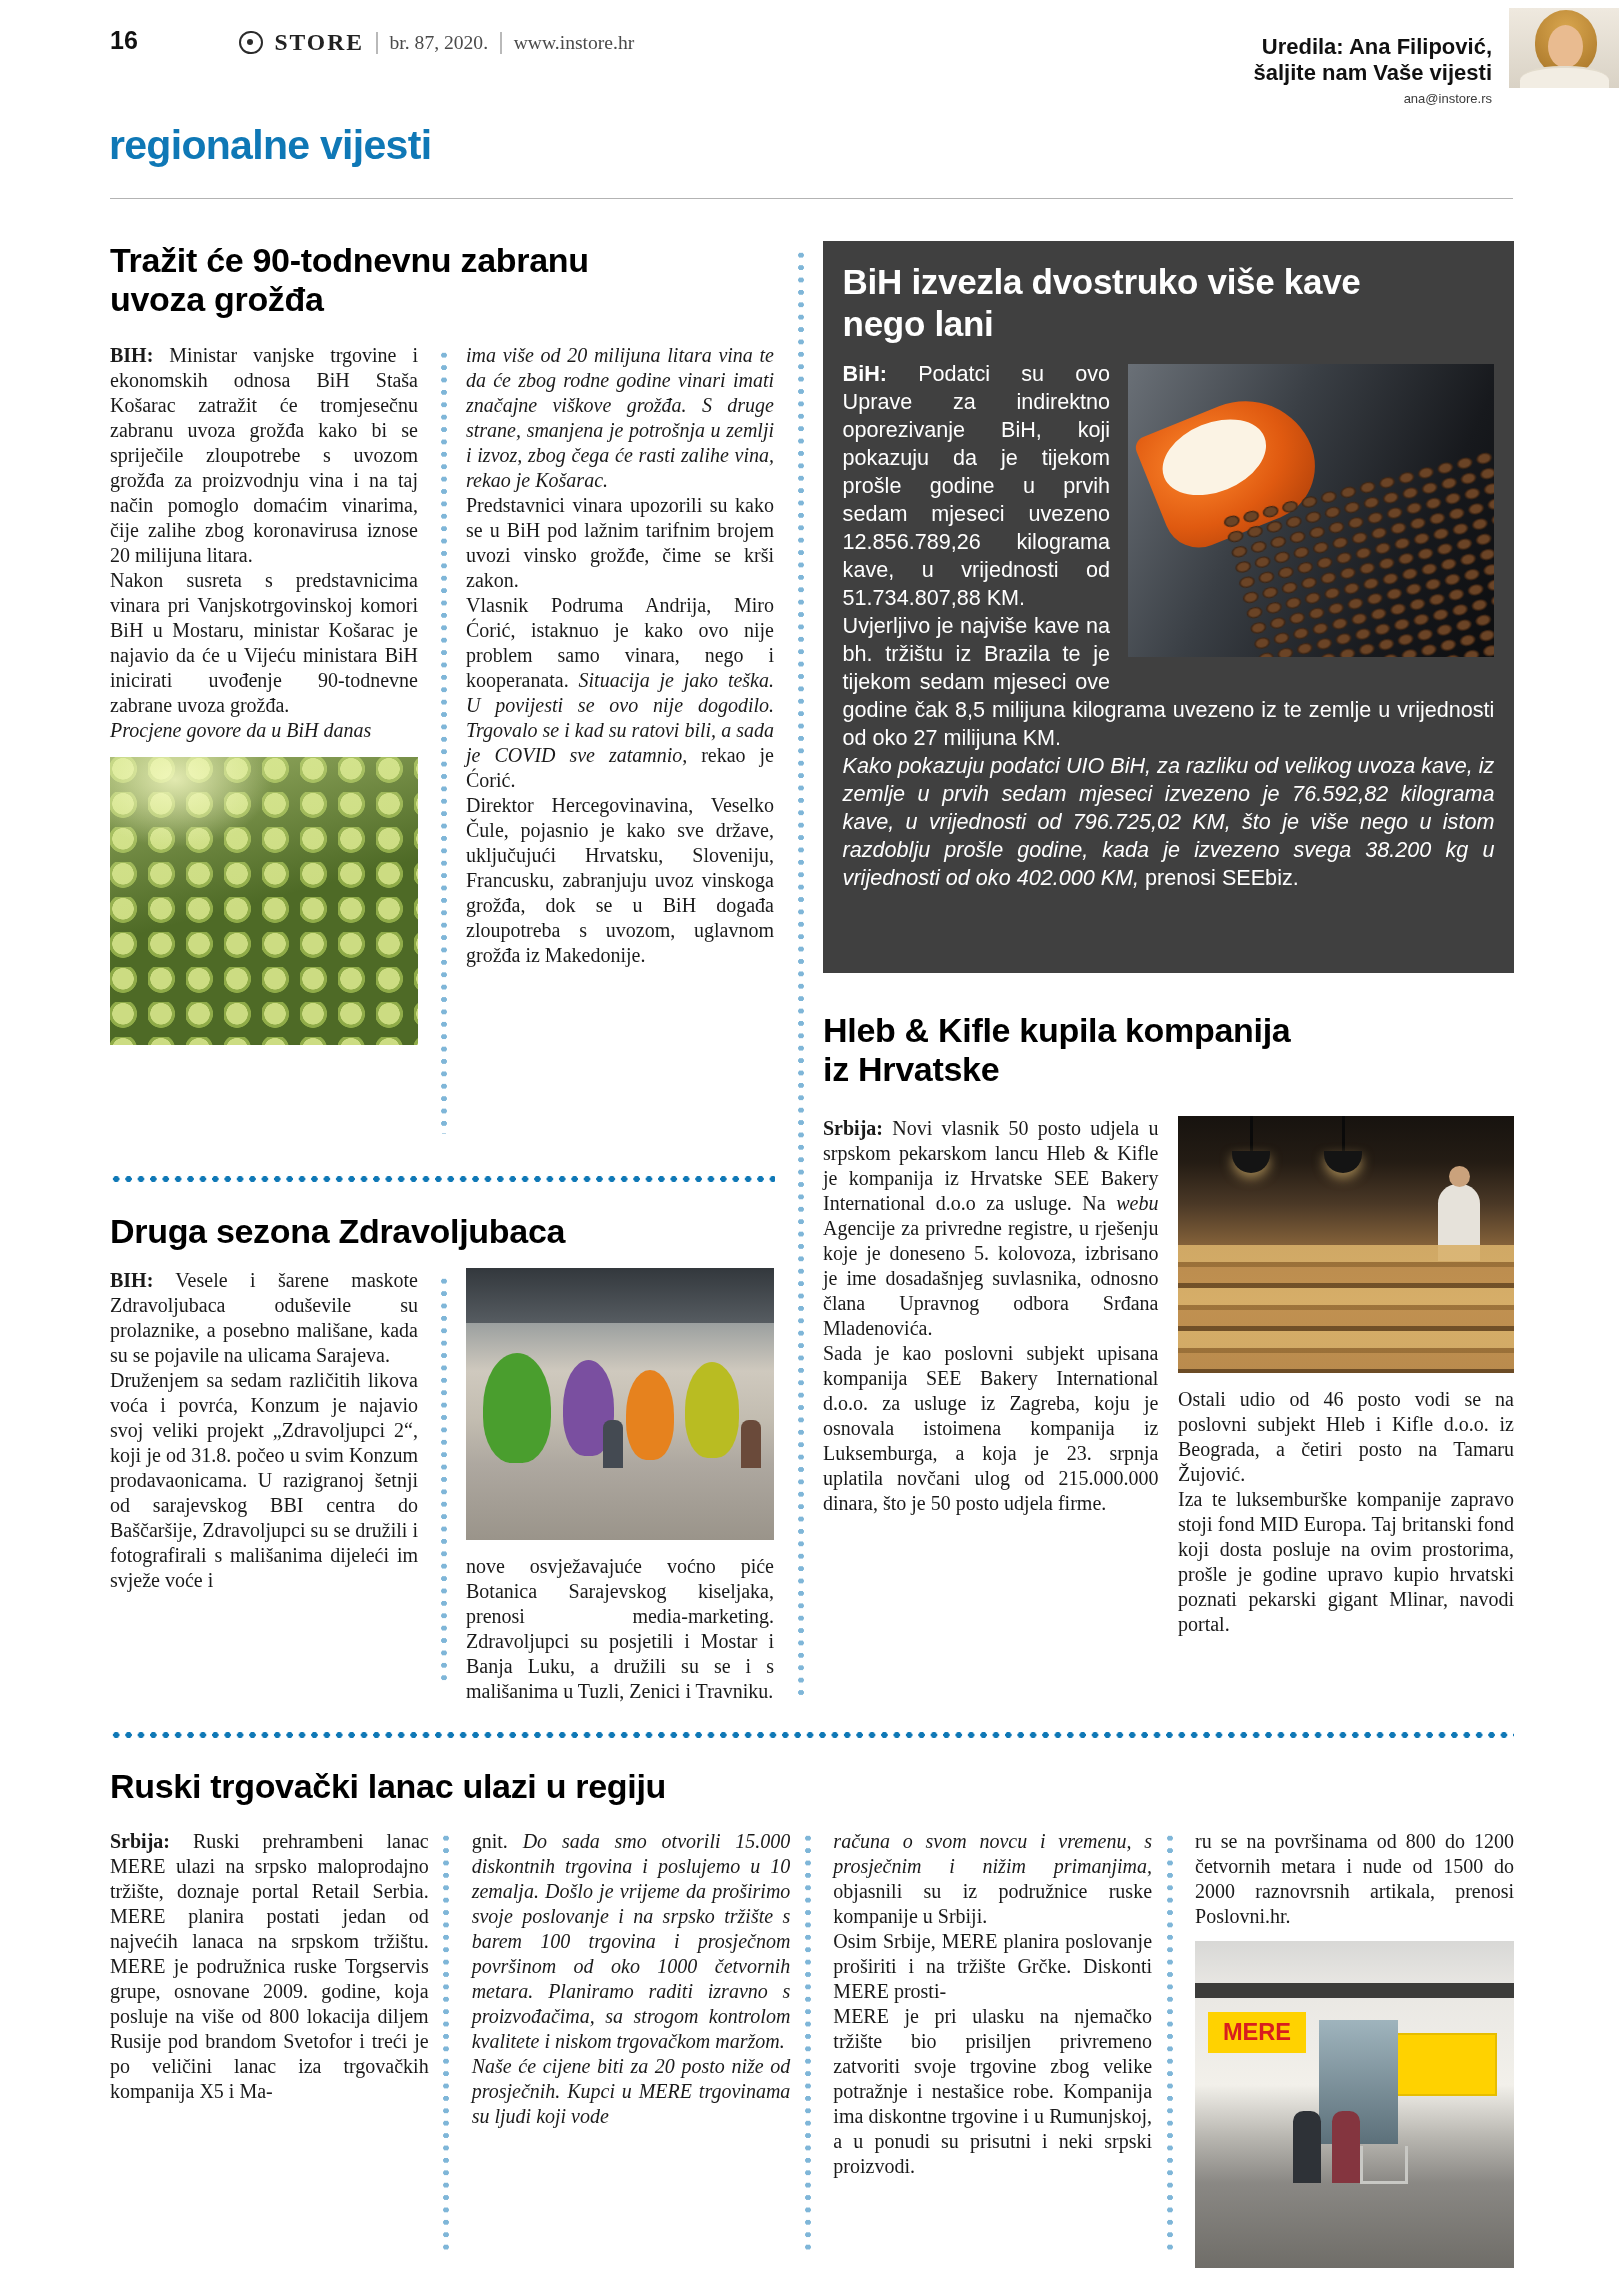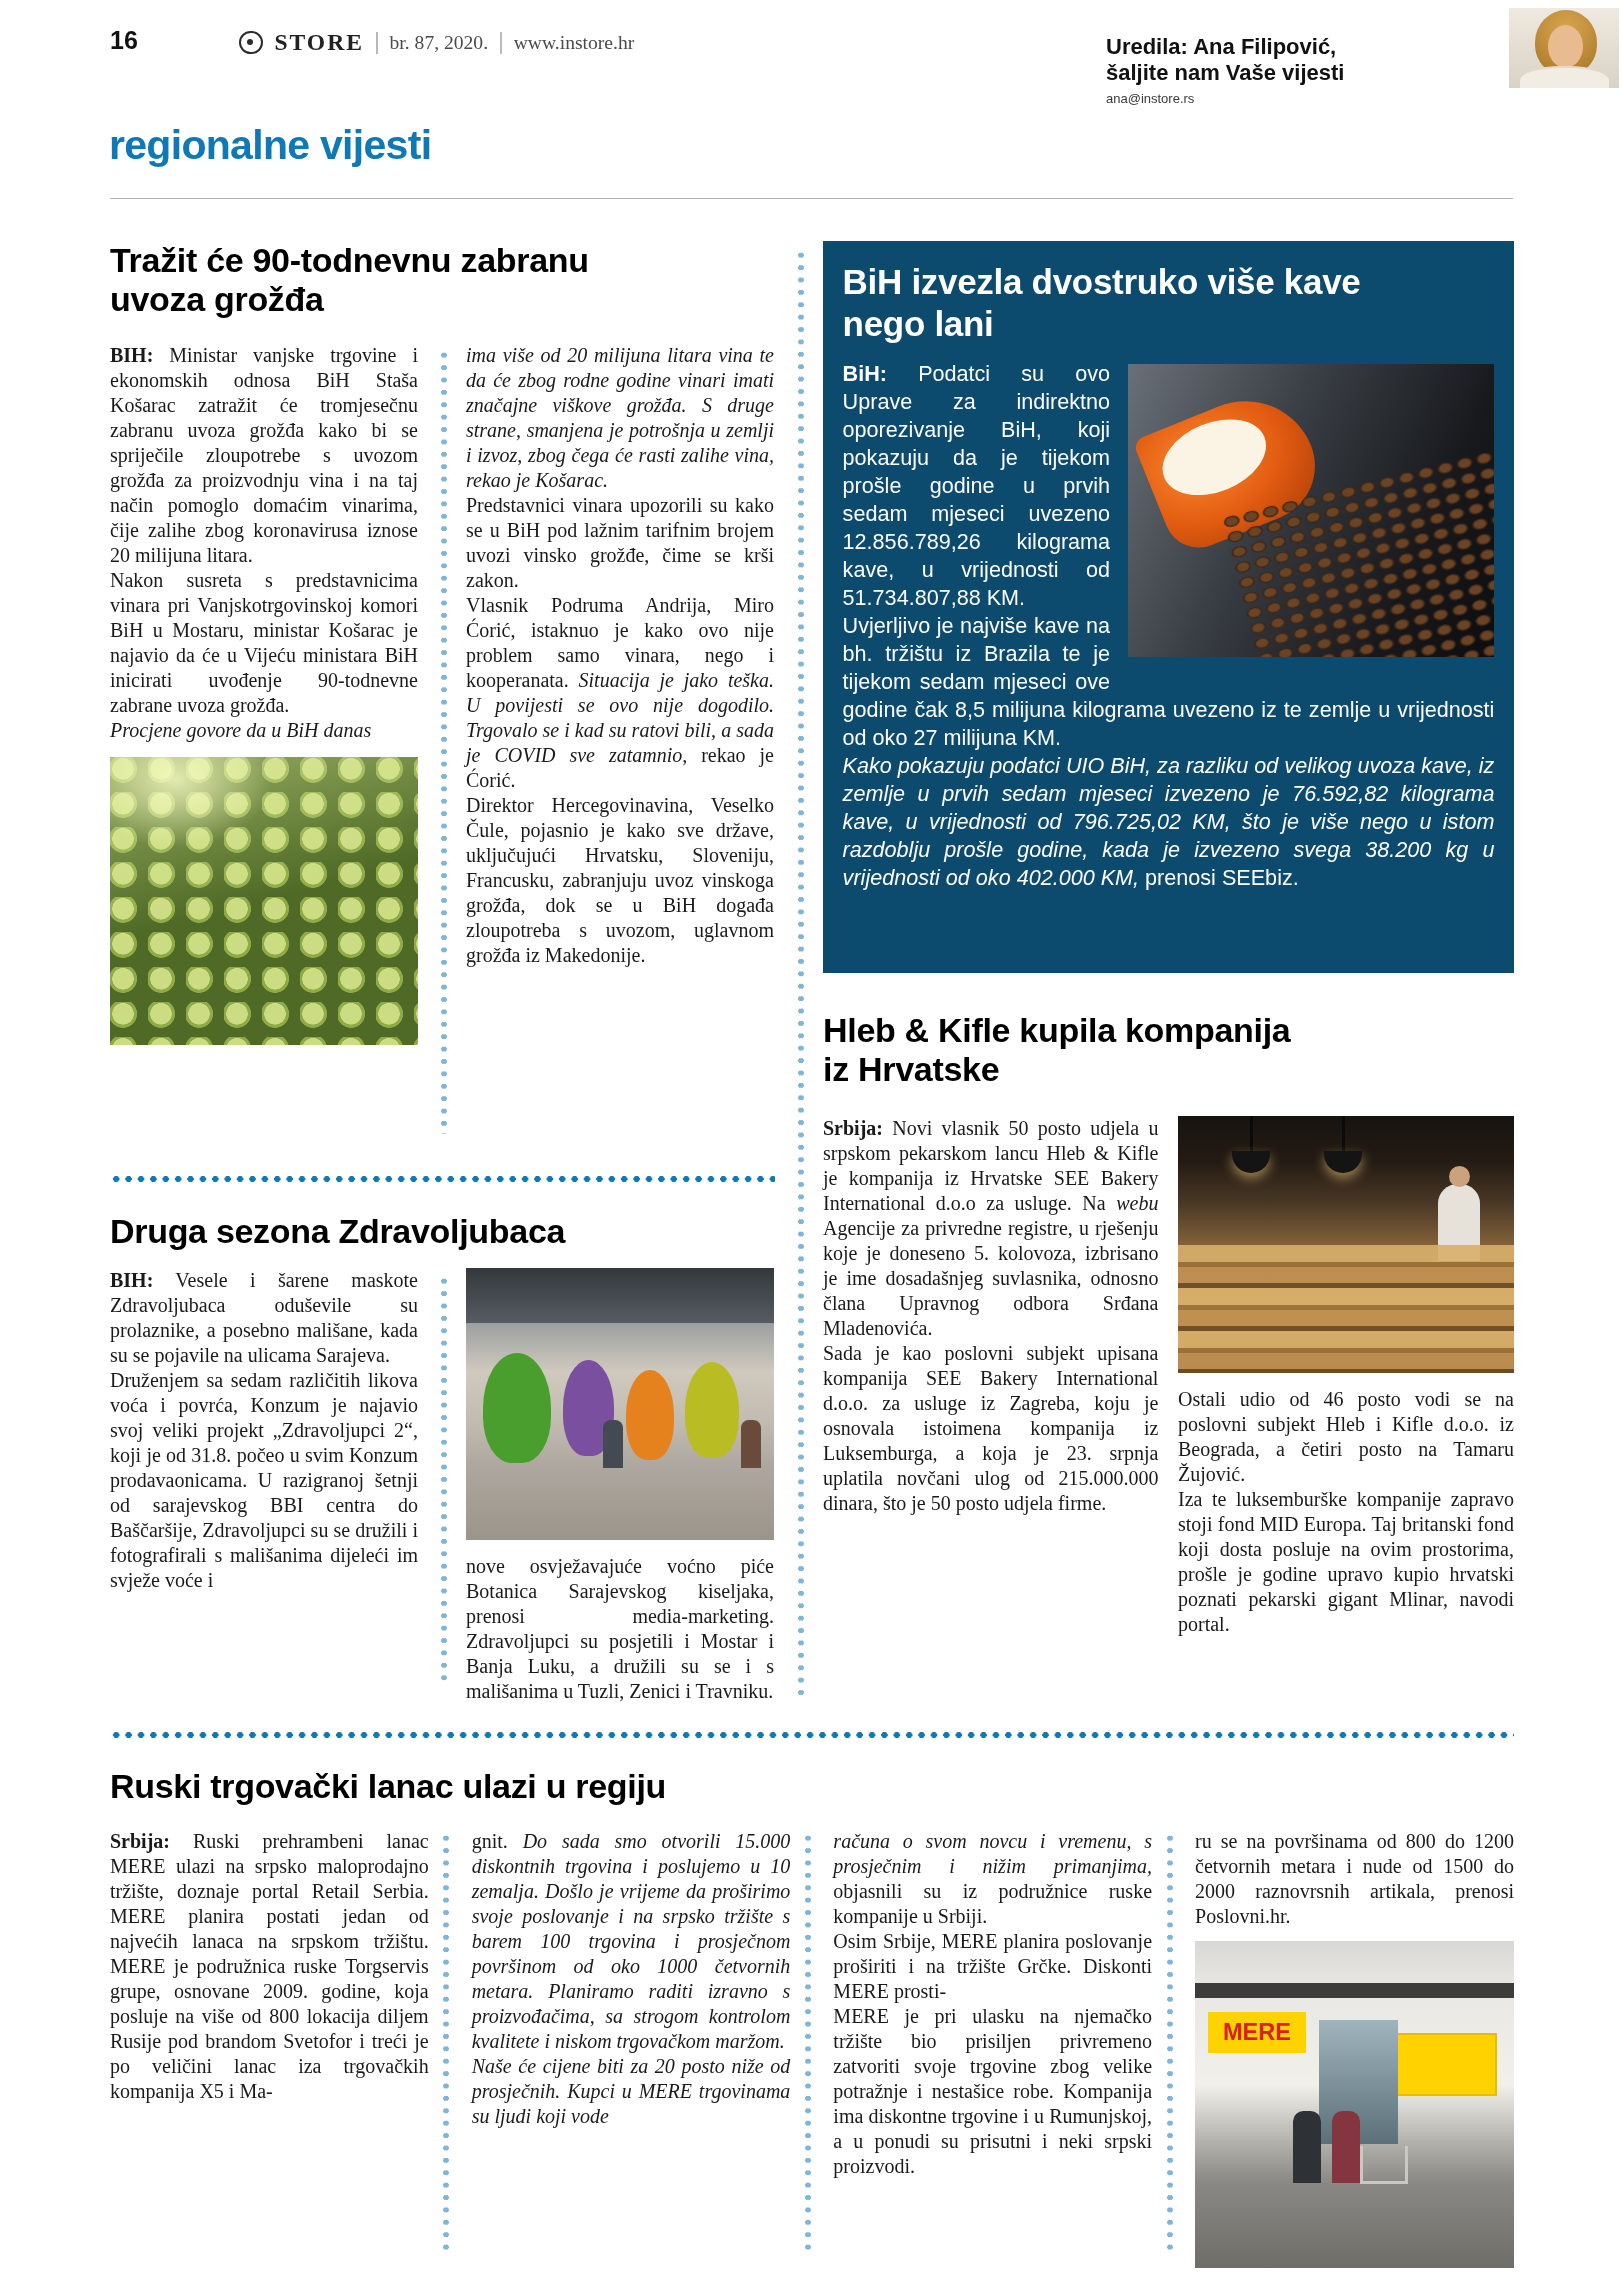--- a/index.html
+++ b/index.html
@@ -8,21 +8,21 @@
   .abs { position:absolute; }
 
   
   .pgnum { left:110px; top:26px; font:bold 25px "Liberation Sans", sans-serif; color:#111; }
   .masthead { left:239px; top:29px; display:flex; align-items:center; gap:11.8px; font-family:Liberation Serif, serif; }
   .logo-icon { width:23.6px; height:23.6px; border:2.6px solid #2b2b2b; border-radius:50%; position:relative; display:inline-block; }
   .logo-icon::after { content:""; position:absolute; left:5.9px; top:5.9px; width:6.5px; height:6.5px; background:#2b2b2b; border-radius:50%; }
   .brand { font-weight:bold; font-size:23.6px; letter-spacing:2px; color:#222; }
   .sep { width:2px; height:22px; background:#b9b9b9; display:inline-block; }
   .issue, .site { font-size:19.6px; color:#4a4a4a; }
-  .editor-block { left:1106px; top:34px; width:386px; text-align:left; font-family:"Liberation Sans", sans-serif; }
+  .editor-block { left:1106px; top:34px; width:386px; text-align:right; font-family:"Liberation Sans", sans-serif; }
   .ed-bold { font-weight:bold; font-size:22px; line-height:26px; color:#111; }
   .ed-mail { font-size:13px; line-height:25px; color:#3a3a3a; }
   .portrait { left:1509px; top:7.9px; width:110px; height:80px; background:linear-gradient(180deg,#efe9df 0%,#d9d2c5 100%); overflow:hidden; }
   .portrait .hair { position:absolute; left:26px; top:2.6px; width:62px; height:65px; background:radial-gradient(circle at 50% 30%, #d9a64e 0%, #b07d2e 80%); border-radius:50% 50% 46% 46%; }
   .portrait .face { position:absolute; left:39px; top:17px; width:35px; height:43px; background:#e9bb90; border-radius:50%; }
   .portrait .jacket { position:absolute; left:10.5px; bottom:-9.2px; width:89px; height:31px; background:#f2ede3; border-radius:46% 46% 0 0; border-top:2.6px solid #e3dccd; }
   .section-title { left:109px; top:122px; font:bold 41px "Liberation Sans", sans-serif; letter-spacing:-0.7px; color:#0f78b6; }
   .header-rule { left:110px; top:198px; width:1403px; height:1.3px; background:#b3b3b3; }
 
   
@@ -42,21 +42,21 @@
   .grapes-cols { left:110px; top:343px; width:665px; gap:48px; }
   .grapes-cols .col { width:308px; }
   .photo-grapes { width:308px; height:288px; margin-top:14.4px; position:relative; overflow:hidden; background-color:#4e6a26;
     background-image:
       linear-gradient(165deg, rgba(225,240,160,.50) 0%, rgba(90,120,40,0) 50%),
       radial-gradient(circle at 13px 11.8px, #ccdc82 10.5px, #8fab48 11px 13.7px, rgba(0,0,0,0) 14.4px);
     background-size:100% 100%, 38px 35px; background-repeat:no-repeat, repeat; }
   .photo-grapes::after { content:""; position:absolute; left:-33px; top:-46px; width:196px; height:137px; background:radial-gradient(ellipse, rgba(248,252,198,.8), rgba(248,252,198,0) 70%); }
 
   
-  .bluebox { left:823px; top:241px; width:691px; height:732px; background:#0c4a6e; color:#fff; padding:19.6px 19.6px 17px 19.6px; font-family:"Liberation Sans", sans-serif; overflow:hidden; }
+  .bluebox { left:823px; top:241px; width:691px; height:732px; background:#404040; color:#fff; padding:19.6px 19.6px 17px 19.6px; font-family:"Liberation Sans", sans-serif; overflow:hidden; }
   .bluebox .headline { color:#fff; font-size:35px; line-height:42px; margin-bottom:15.7px; }
   .bb-text p { font-size:21.6px; line-height:28px; text-align:justify; }
   .photo-coffee { float:right; width:366px; height:293px; margin:3.9px 0 13px 18.3px; position:relative; overflow:hidden;
     background:linear-gradient(115deg, #6a7077 0%, #3a3f45 38%, #17191d 75%, #0c0d0f 100%); }
   .photo-coffee .cup { position:absolute; left:22px; top:42px; width:164px; height:126px; transform:rotate(-22deg);
     background:radial-gradient(ellipse at 35% 35%, #ff8a2e 0%, #e05a10 55%, #a83c08 100%); border-radius:13px 79px 62px 39px; }
   .photo-coffee .cup::before { content:""; position:absolute; left:15.7px; top:10.5px; width:108px; height:69px; background:#fbf3e4; border-radius:50%; }
   .photo-coffee .beans { position:absolute; left:118px; top:111px; width:314px; height:249px; transform:rotate(-14deg);
     background-image:radial-gradient(ellipse 8.5px 5.9px at 9.8px 7.2px, #6b4426 5.2px, #3c2413 7.2px, rgba(0,0,0,0) 8.5px); background-size:20px 15.7px; }
 

